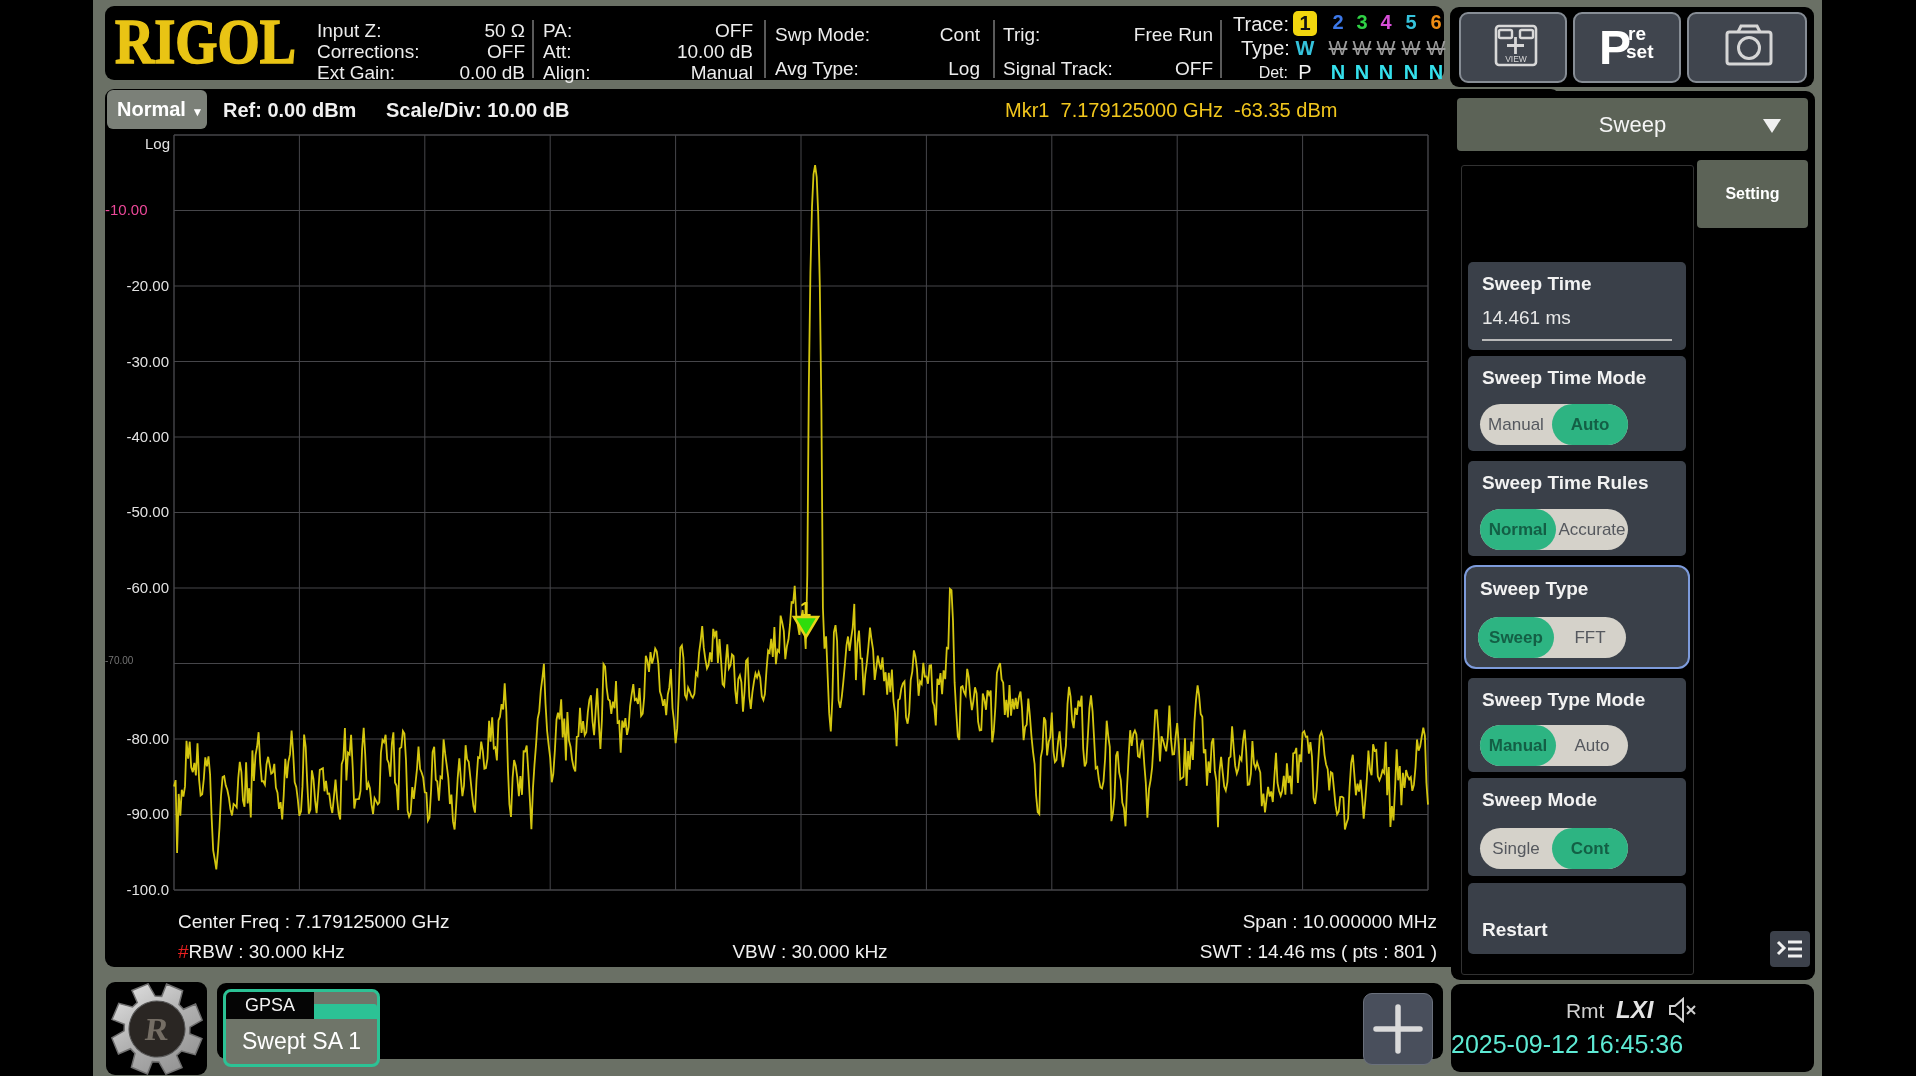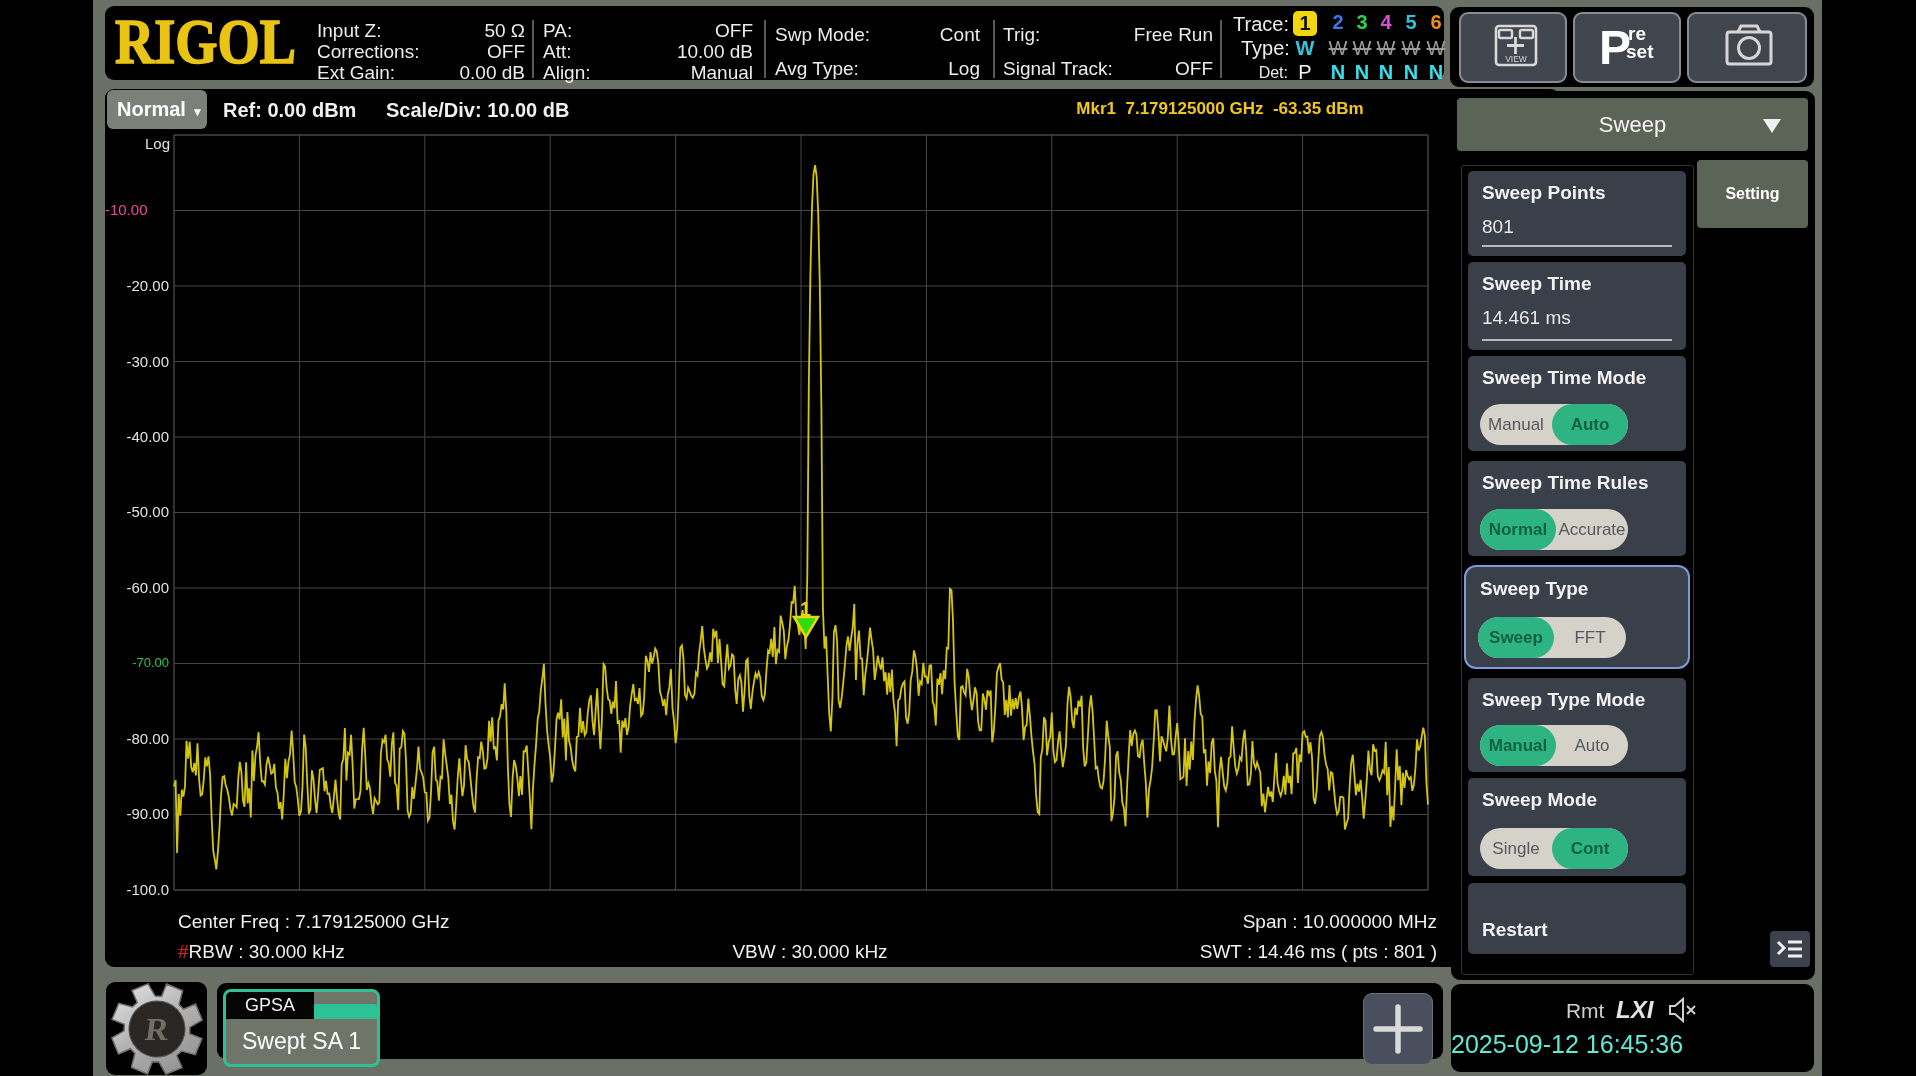--- a/index.html
+++ b/index.html
@@ -99,29 +99,29 @@
 <path d="M27 13 l3 -6 h16 l3 6" fill="none" stroke="#d6d6d6" stroke-width="3"></path>
 <rect x="16" y="13" width="44" height="32" rx="2.5" fill="none" stroke="#d6d6d6" stroke-width="3"></rect>
 <circle cx="38" cy="29" r="10.5" fill="none" stroke="#d6d6d6" stroke-width="3"></circle>
 </svg></div>
       </div>
     </div>
 <div id="plot" class="a panel">
       <div class="a" style="left:2px;top:1px;width:100px;height:39px;background:#7b8078;border-radius:6px;color:#fff;font-weight:bold;font-size:20px;text-align:left;padding-left:10px;line-height:39px">Normal <span style="font-size:12px">▼</span></div>
       <div class="a w" style="left:118px;top:10px;font-size:20px;font-weight:bold">Ref: 0.00 dBm</div>
       <div class="a w" style="left:281px;top:10px;font-size:20px;font-weight:bold">Scale/Div: 10.00 dB</div>
-      <div class="a yellow" style="left:900px;top:10px;width:430px;font-size:17px;font-weight:bold;text-align:center">Mkr1&nbsp; 7.179125000 GHz&nbsp; -63.35 dBm</div>
+      <div class="a yellow" style="left:900px;top:10px;width:430px;font-size:20px;font-weight:normal;text-align:left">Mkr1&nbsp; 7.179125000 GHz&nbsp; -63.35 dBm</div>
       <div class="a" style="left:20px;top:46px;width:45px;text-align:right;font-size:15px;color:#e2e2e2">Log</div>
       <div class="a" style="left:0px;top:112px;width:64px;font-size:15px;color:#ec4899">-10.00</div>
       <div class="a" style="left:0px;top:188px;width:64px;text-align:right;font-size:15px;color:#e2e2e2">-20.00</div>
       <div class="a" style="left:0px;top:264px;width:64px;text-align:right;font-size:15px;color:#e2e2e2">-30.00</div>
       <div class="a" style="left:0px;top:339px;width:64px;text-align:right;font-size:15px;color:#e2e2e2">-40.00</div>
       <div class="a" style="left:0px;top:414px;width:64px;text-align:right;font-size:15px;color:#e2e2e2">-50.00</div>
       <div class="a" style="left:0px;top:490px;width:64px;text-align:right;font-size:15px;color:#e2e2e2">-60.00</div>
-      <div class="a" style="left:0px;top:566px;width:64px;text-align:right;font-size:13px;color:#22c55e">-70.00</div>
+      <div class="a" style="left:0px;top:566px;width:64px;font-size:10px;color:#737373">-70.00</div>
       <div class="a" style="left:0px;top:641px;width:64px;text-align:right;font-size:15px;color:#e2e2e2">-80.00</div>
       <div class="a" style="left:0px;top:716px;width:64px;text-align:right;font-size:15px;color:#e2e2e2">-90.00</div>
       <div class="a" style="left:0px;top:792px;width:64px;text-align:right;font-size:15px;color:#e2e2e2">-100.0</div>
       <svg class="a" style="left:0;top:0" width="1338" height="878">
         <line x1="69.0" y1="46" x2="69.0" y2="801" stroke="#46464a" stroke-width="1.4"></line>
         <line x1="194.4" y1="46" x2="194.4" y2="801" stroke="#46464a" stroke-width="1"></line>
         <line x1="319.8" y1="46" x2="319.8" y2="801" stroke="#46464a" stroke-width="1"></line>
         <line x1="445.2" y1="46" x2="445.2" y2="801" stroke="#46464a" stroke-width="1"></line>
         <line x1="570.6" y1="46" x2="570.6" y2="801" stroke="#46464a" stroke-width="1"></line>
         <line x1="696.0" y1="46" x2="696.0" y2="801" stroke="#46464a" stroke-width="1"></line>
@@ -151,25 +151,20 @@
       <div class="a w" style="left:1000px;top:822px;width:332px;text-align:right;font-size:19px">Span : 10.000000 MHz</div>
       <div class="a w" style="left:1000px;top:852px;width:332px;text-align:right;font-size:19px">SWT : 14.46 ms ( pts : 801 )</div>
     </div>
 <div id="rmenu" class="a panel">
       <div class="a" style="left:10px;top:74px;width:233px;height:810px;border:1px solid #323232;border-radius:3px"></div>
       <div class="a" style="left:6px;top:7px;width:351px;height:53px;background:#5c6357;border-radius:4px">
         <div class="a" style="left:0;top:14px;width:351px;text-align:center;color:#f5f5f5;font-size:22px">Sweep</div>
         <div class="a" style="left:306px;top:21px;width:0;height:0;border-left:9px solid transparent;border-right:9px solid transparent;border-top:14px solid #f0f0f0"></div>
       </div>
       <div class="a" style="left:246px;top:69px;width:111px;height:68px;background:#5c6357;border-radius:4px;color:#fff;font-size:16px;font-weight:bold;text-align:center;line-height:68px">Setting</div>
-      <div class="mi a" style="top:80px;height:85px">
-        <div class="mt">Sweep Points</div>
-        <div class="mv">801</div>
-        <div class="a" style="left:14px;top:74px;width:190px;height:2px;background:#b9b9b9"></div>
-      </div>
       <div class="mi a" style="top:171px;height:88px">
         <div class="mt">Sweep Time</div>
         <div class="mv">14.461 ms</div>
         <div class="a" style="left:14px;top:77px;width:190px;height:2px;background:#b9b9b9"></div>
       </div>
       <div class="mi a" style="top:265px;height:95px">
         <div class="mt">Sweep Time Mode</div>
         <div class="tgl" style="top:48px">
           <div class="off" style="left:0">Manual</div>
           <div class="on" style="left:72px">Auto</div>

